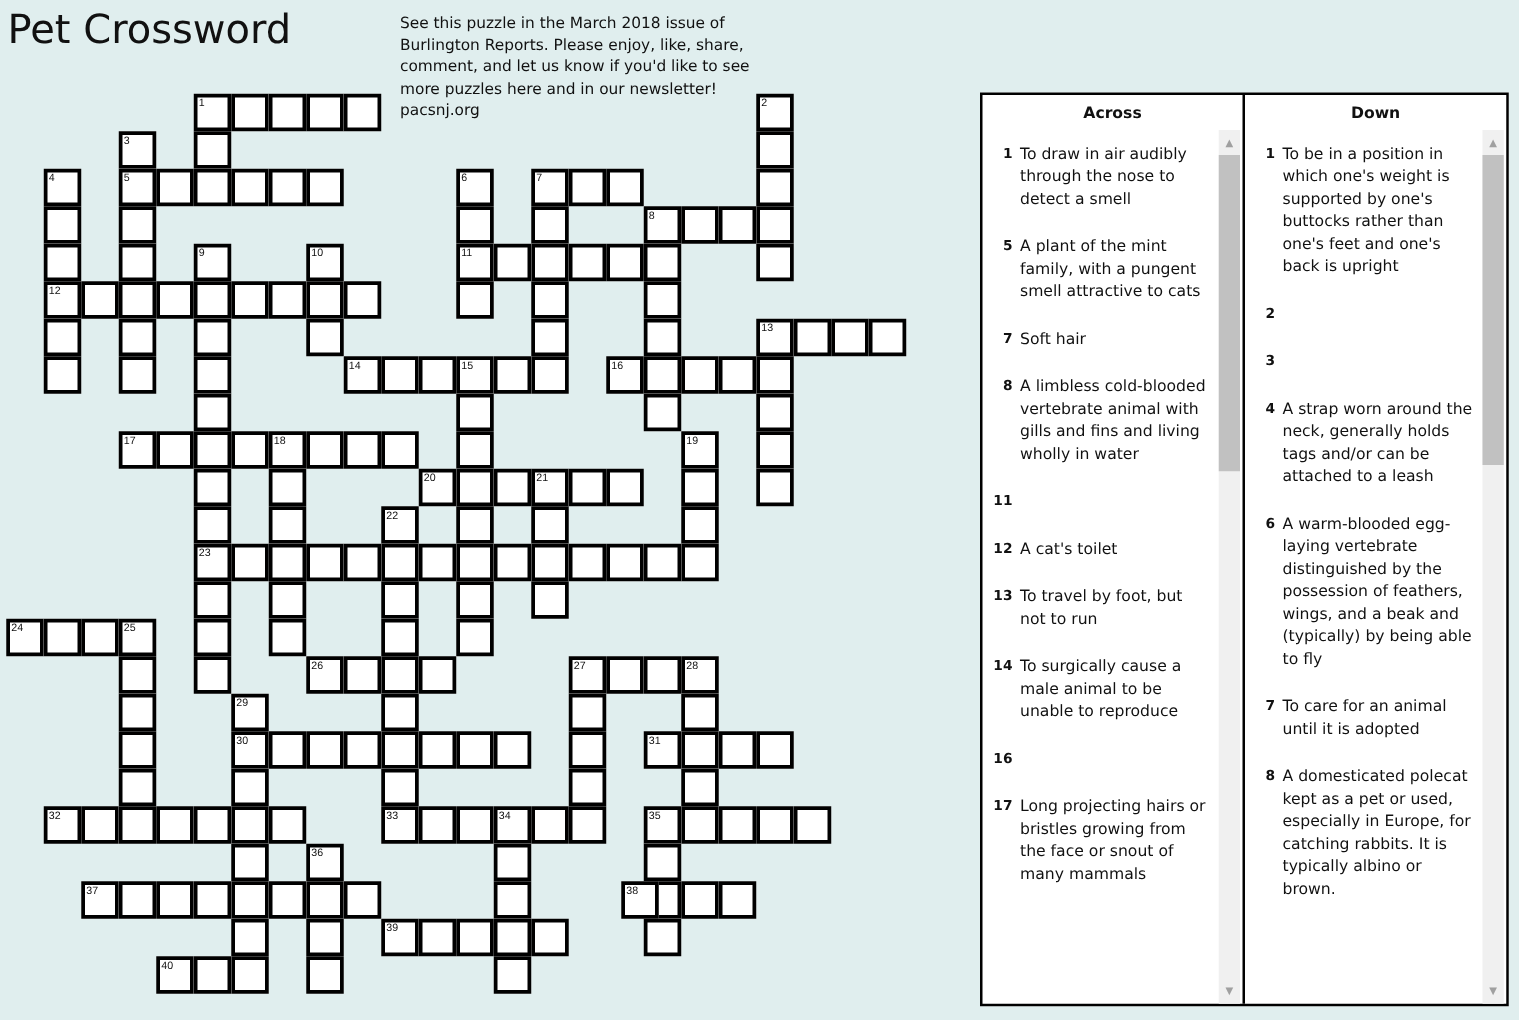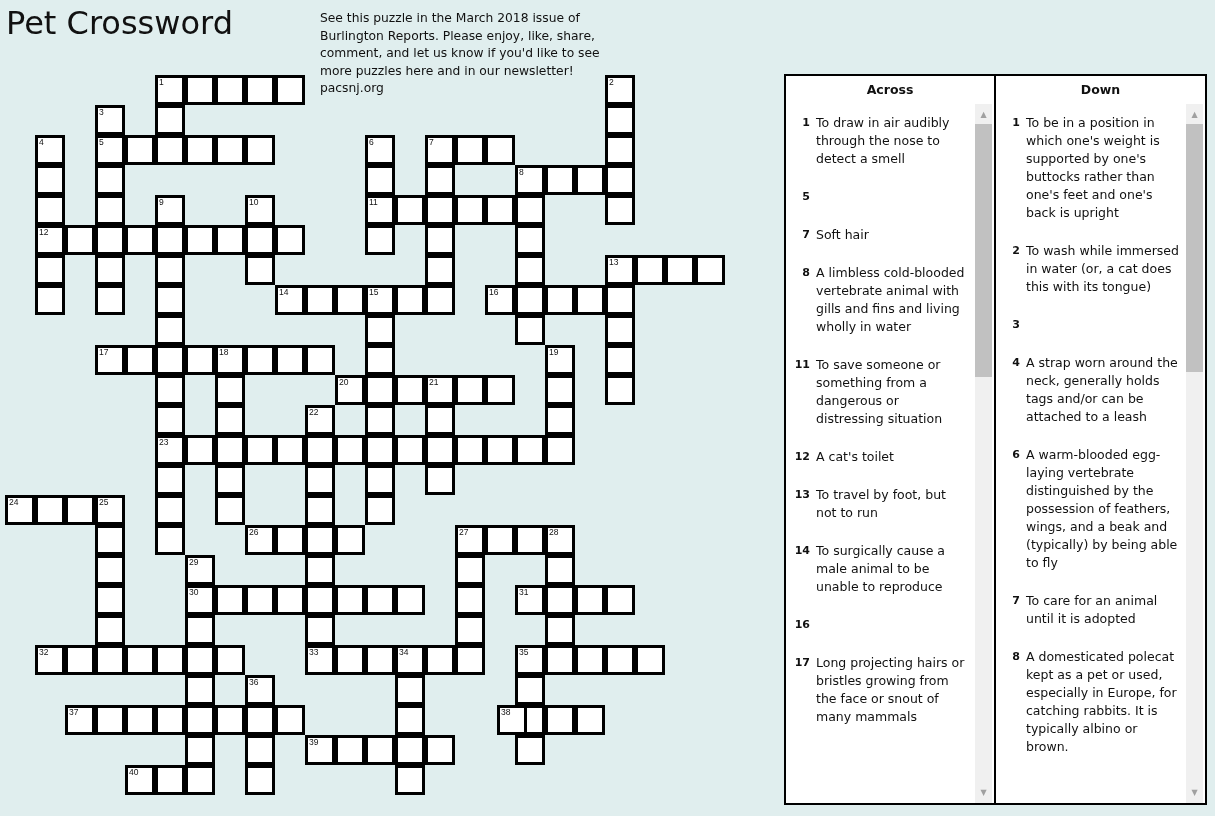--- a/index.html
+++ b/index.html
@@ -725,32 +725,32 @@
 <div class="panel">
   <div class="col across">
     <div class="col-head">Across</div>
     <div class="list" id="across-list" style="padding-top: 10px;">
         <div class="clue">
           <span class="n">1</span>
           <span class="t">To draw in air audibly through the nose to detect a smell</span>
         </div>
         <div class="clue">
           <span class="n">5</span>
+          <span class="t">A plant of the mint family, with a pungent smell attractive to cats</span>
         </div>
         <div class="clue">
           <span class="n">7</span>
           <span class="t">Soft hair</span>
         </div>
         <div class="clue">
           <span class="n">8</span>
           <span class="t">A limbless cold-blooded vertebrate animal with gills and fins and living wholly in water</span>
         </div>
         <div class="clue">
           <span class="n">11</span>
-          <span class="t">To save someone or something from a dangerous or distressing situation</span>
         </div>
         <div class="clue">
           <span class="n">12</span>
           <span class="t">A cat's toilet</span>
         </div>
         <div class="clue">
           <span class="n">13</span>
           <span class="t">To travel by foot, but not to run</span>
         </div>
         <div class="clue">
@@ -773,21 +773,20 @@
   </div>
   <div class="col down">
     <div class="col-head">Down</div>
     <div class="list" id="down-list" style="padding-top: 10px;">
         <div class="clue">
           <span class="n">1</span>
           <span class="t">To be in a position in which one's weight is supported by one's buttocks rather than one's feet and one's back is upright</span>
         </div>
         <div class="clue">
           <span class="n">2</span>
-          <span class="t">To wash while immersed in water (or, a cat does this with its tongue)</span>
         </div>
         <div class="clue">
           <span class="n">3</span>
         </div>
         <div class="clue">
           <span class="n">4</span>
           <span class="t">A strap worn around the neck, generally holds tags and/or can be attached to a leash</span>
         </div>
         <div class="clue">
           <span class="n">6</span>

